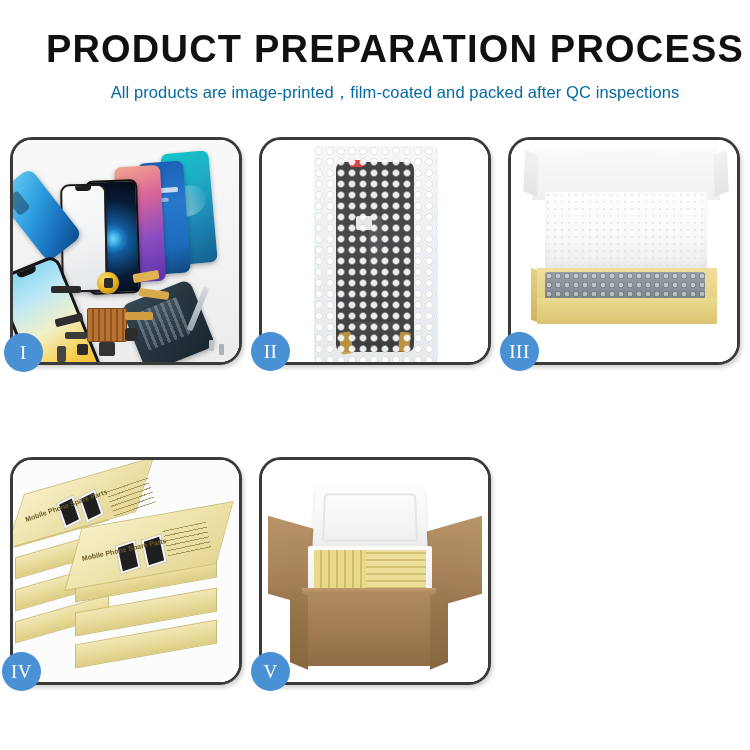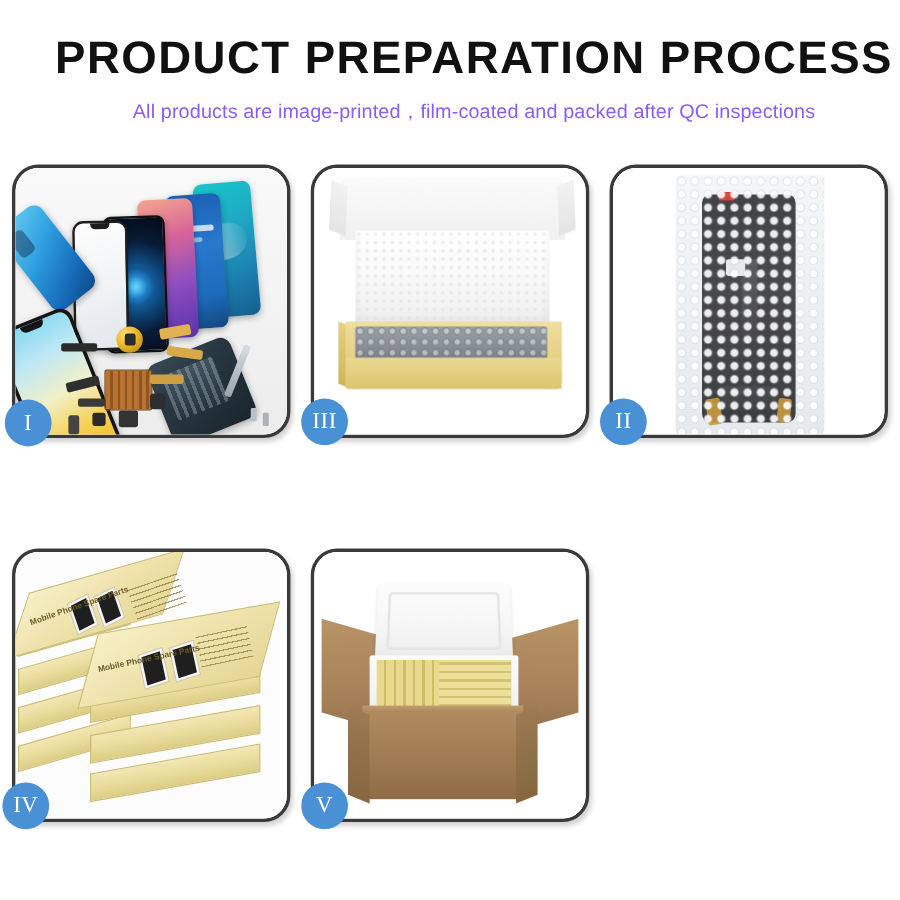--- a/index.html
+++ b/index.html
@@ -18,21 +18,21 @@
     font-size:38px;
     font-weight:700;
     letter-spacing:1.2px;
     color:#111111;
     line-height:1.05;
     white-space:nowrap;
   }
   .subtitle{
     font-size:16.5px;
     font-weight:400;
-    color:#8b5cf6;
+    color:#0369a1;
     margin-top:12px;
     letter-spacing:.1px;
     white-space:nowrap;
   }
 
   
   .grid{
     position:absolute;
     left:10px; top:137px;
     width:730px; height:600px;
@@ -325,47 +325,47 @@
           <div class="pt pt-spk"></div>
           <div class="pt pt-chip"></div>
           <div class="pt pt-driver"></div>
           <div class="pt pt-screw1"></div>
           <div class="pt pt-screw2"></div>
         </div>
       </div>
       <div class="badge b1">I</div>
     </div>
 
-    <div class="panel p3">
-      <div class="panel-inner">
-        <div class="bg"></div>
-        <div class="lid3"></div>
-        <div class="foam3"></div>
-        <div class="tray3-left"></div>
-        <div class="tray3-right"></div>
-        <div class="tray3"></div>
-        <div class="wrap3"></div>
-        <div class="tray3-front"></div>
-      </div>
-      <div class="badge">III</div>
-    </div>
-
     <div class="panel p2">
       <div class="panel-inner">
         <div class="bg"></div>
         <div class="bubblebag">
           <div class="screenpart"></div>
           <div class="conn-white"></div>
           <div class="conn-gold-l"></div>
           <div class="conn-gold-r"></div>
           <div class="label-red"></div>
           <div class="bubbles"></div>
         </div>
       </div>
       <div class="badge">II</div>
+    </div>
+
+    <div class="panel p3">
+      <div class="panel-inner">
+        <div class="bg"></div>
+        <div class="lid3"></div>
+        <div class="foam3"></div>
+        <div class="tray3-left"></div>
+        <div class="tray3-right"></div>
+        <div class="tray3"></div>
+        <div class="wrap3"></div>
+        <div class="tray3-front"></div>
+      </div>
+      <div class="badge">III</div>
     </div>
 
     <div class="panel p4">
       <div class="panel-inner">
         <div class="bg"></div>
         <div class="stack">
           <div class="bx bx-l1"></div>
           <div class="bx bx-l2"></div>
           <div class="bx bx-l3"></div>
           <div class="bx bx-l4"></div>

